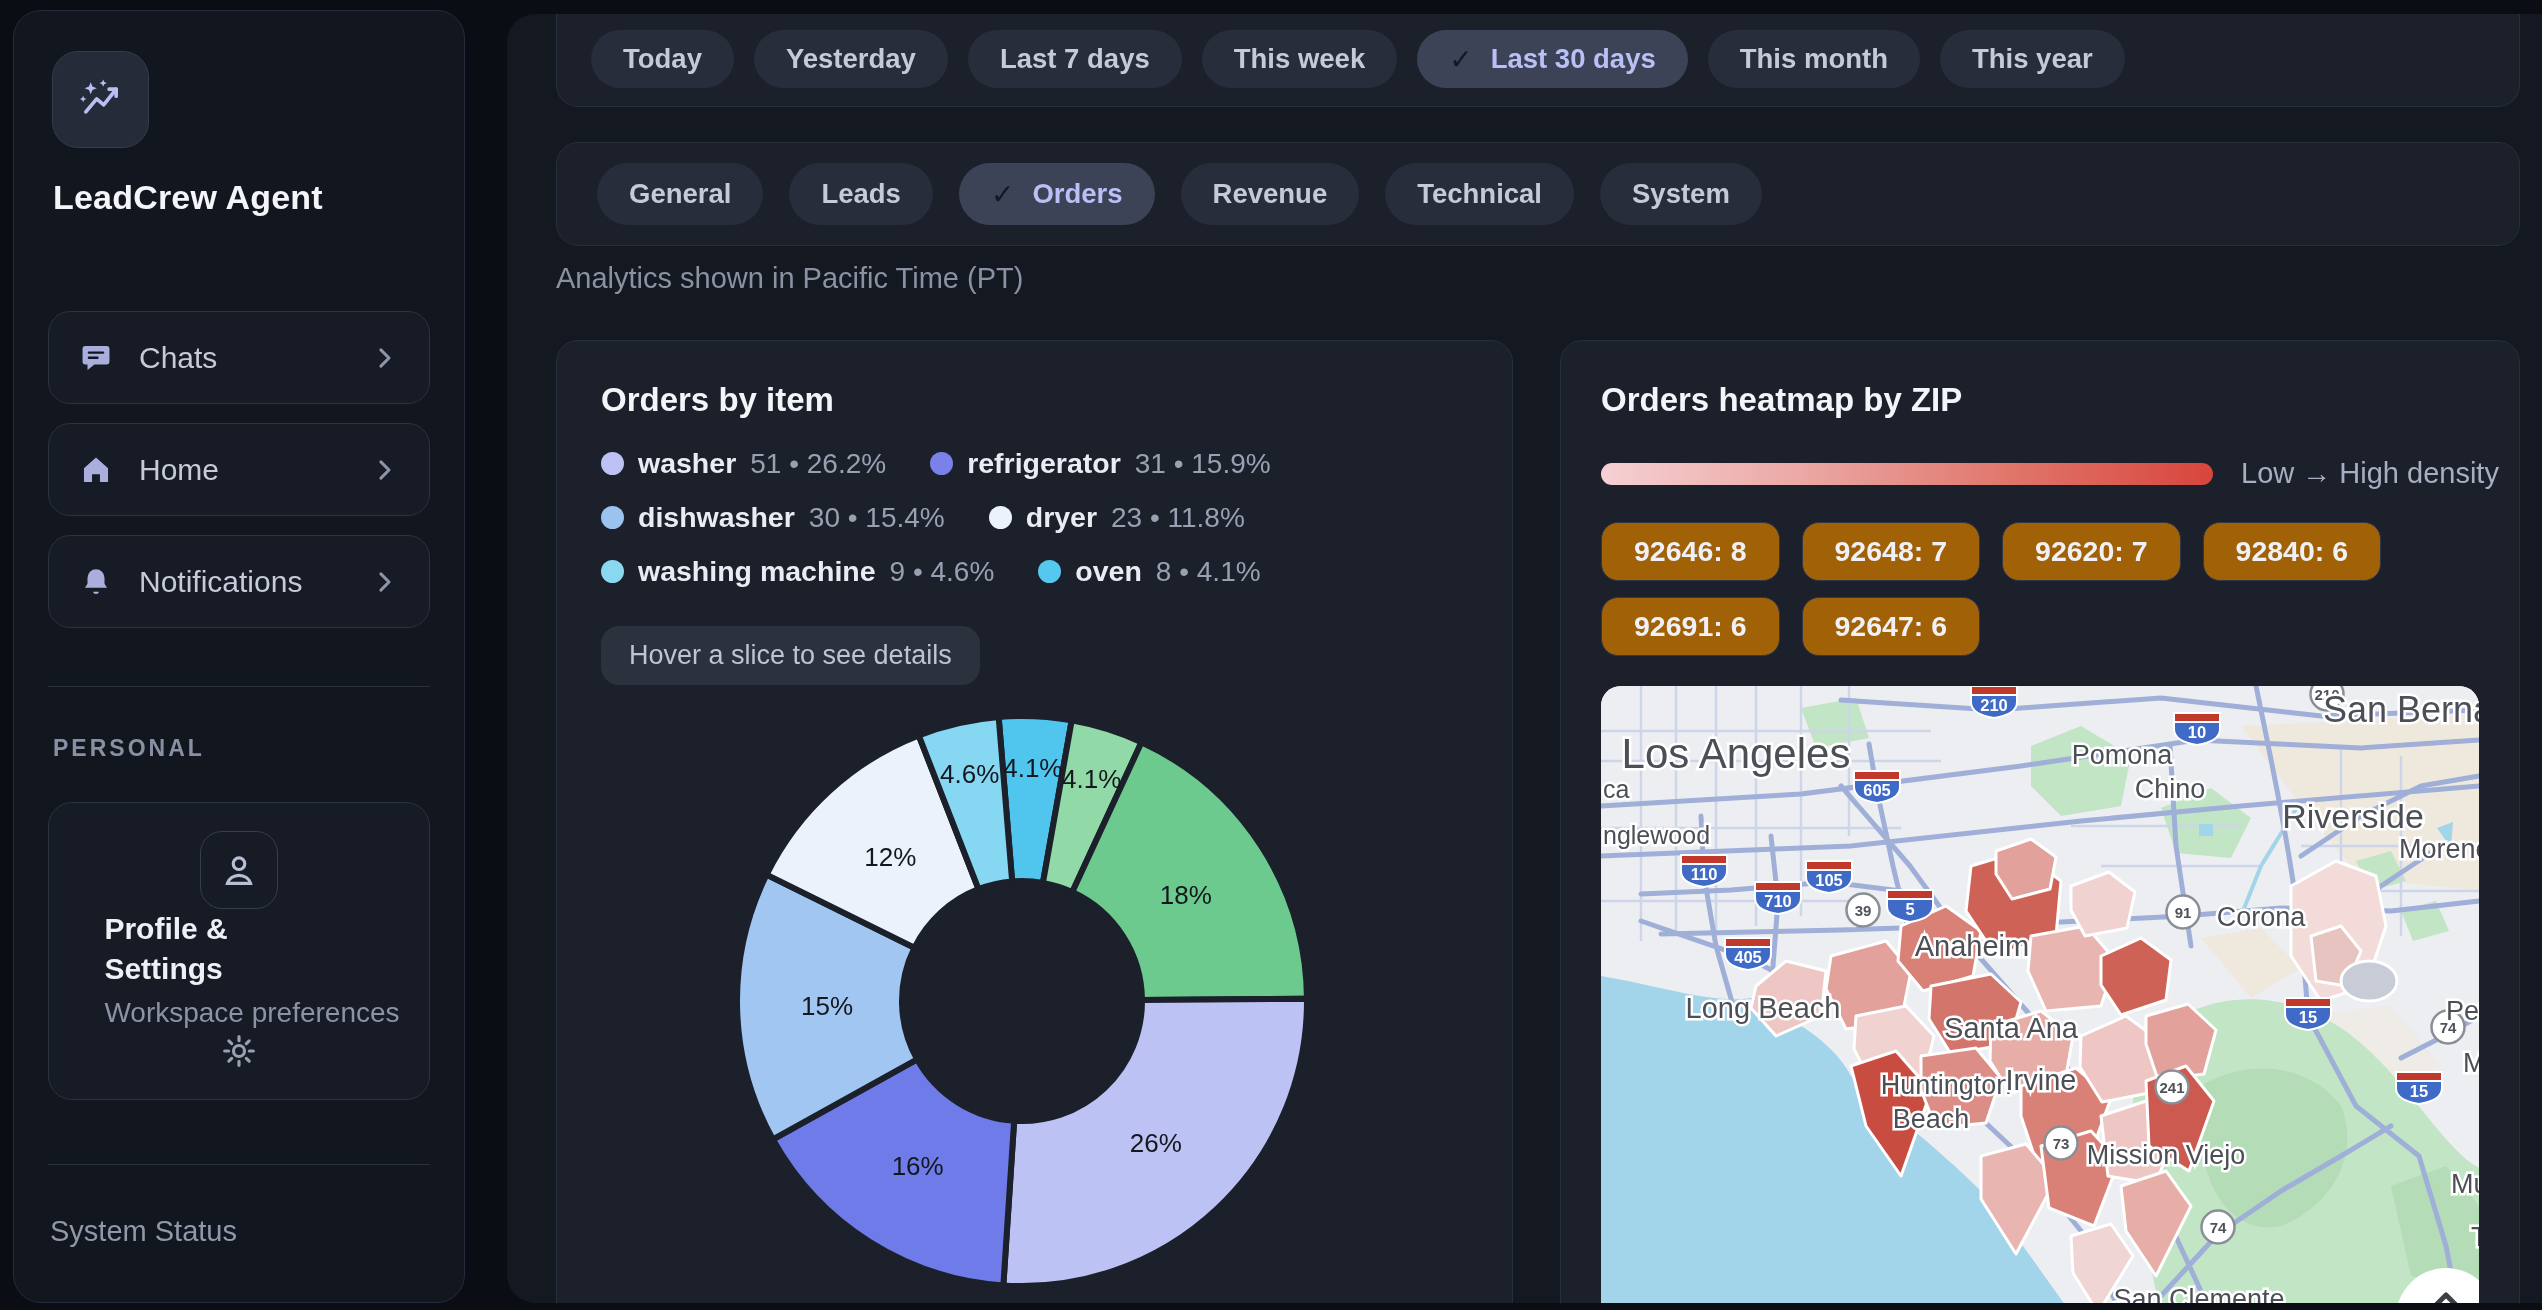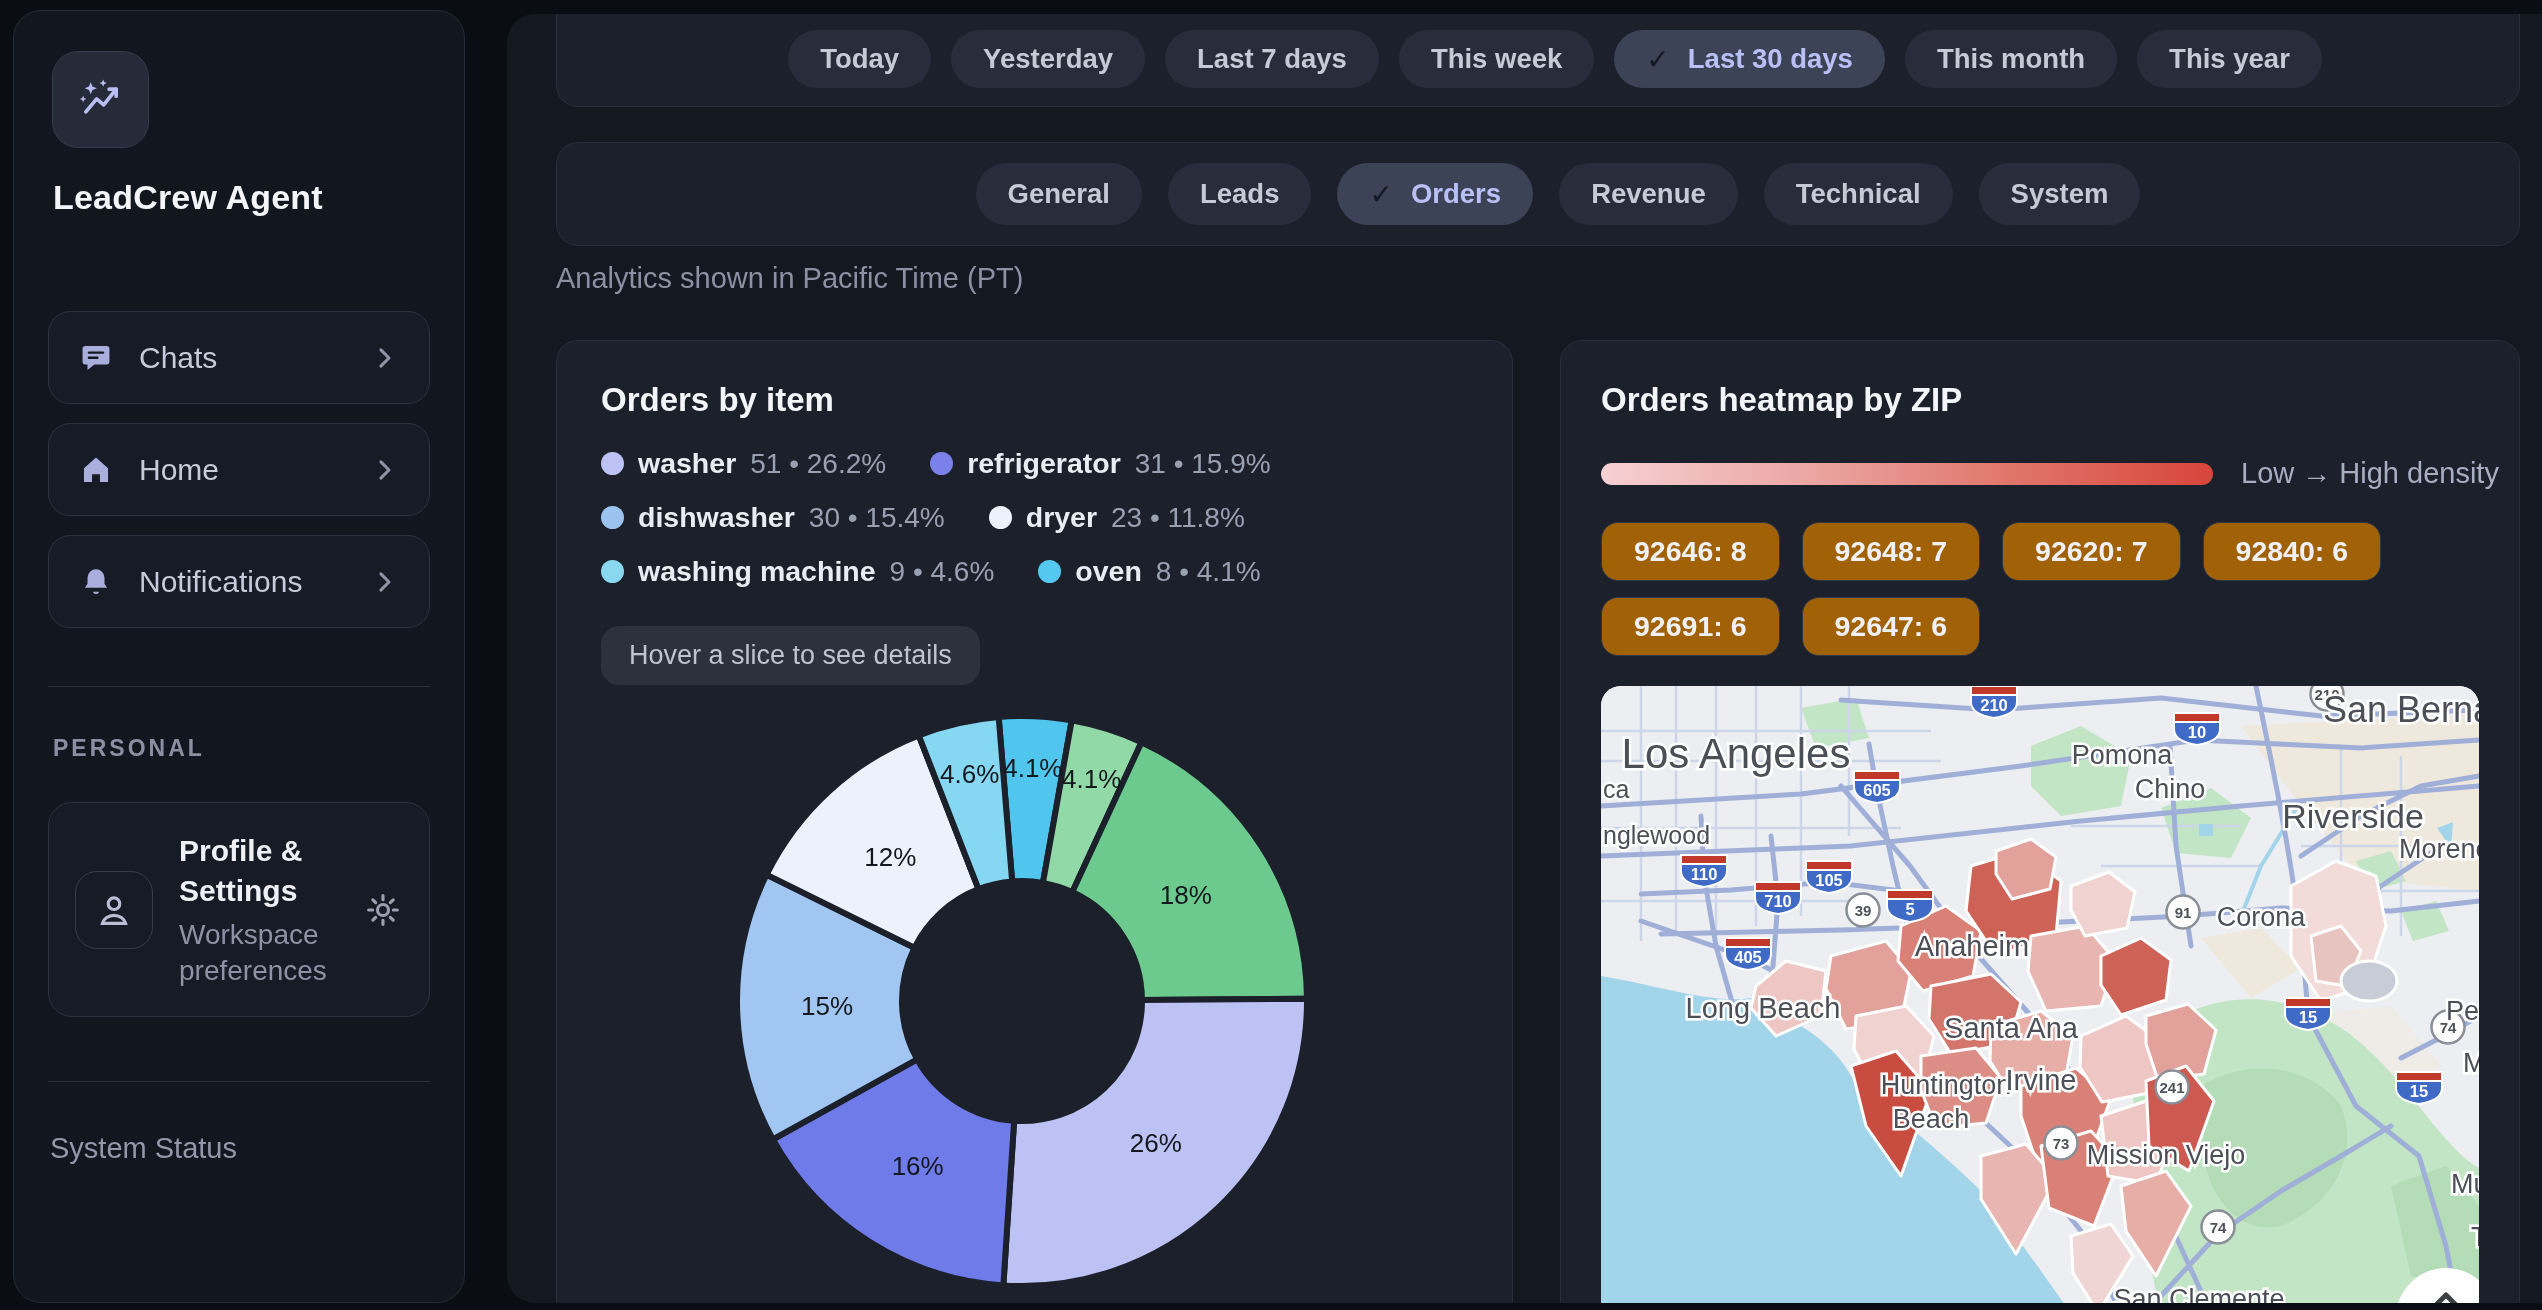--- a/index.html
+++ b/index.html
@@ -20,37 +20,37 @@
   .nav-item.active { border-color:#8d95e6; background:#1a2029; color:#dfe3f2; }
   .nav-ic { width:34px; height:34px; color:#a9aedd; display:flex; }
   .nav-ic svg { width:34px; height:34px; }
   .nav-label { margin-left:26px; font-size:30px; font-weight:500; }
   .nav-chev { margin-left:auto; width:30px; height:30px; color:#8f94a8; display:flex; }
   .nav-chev svg { width:30px; height:30px; }
   .side-divider { height:1px; background:#2a303e; margin-top:58px; }
   .section-label { margin-top:48px; margin-left:5px; font-size:23px; font-weight:bold;
     letter-spacing:3px; color:#8a8fa3; }
   .profile-card { margin-top:40px; border:1.5px solid #2b3240; border-radius:24px;
-    background:#161b25; padding:28px 26px; display:flex; align-items:center; cursor:pointer; }
+    background:#161b25; padding:28px 26px; display:flex; align-items:center; cursor:pointer;flex-direction:column; }
   .avatar { width:78px; height:78px; border-radius:22px; border:1.5px solid #363d4d;
     display:flex; align-items:center; justify-content:center; color:#b9bed6; flex:none; }
   .avatar svg { width:42px; height:42px; }
   .profile-text { margin-left:26px; flex:1; }
   .profile-title { font-size:30px; font-weight:600; color:#eef0f6; line-height:1.33; white-space:pre-line; }
   .profile-sub { margin-top:6px; font-size:28px; color:#8d92a4; line-height:1.28; }
   .gear { width:40px; height:40px; color:#9aa0b2; flex:none; display:flex; }
   .gear svg { width:40px; height:40px; }
   .side-divider2 { height:1px; background:#2a303e; margin-top:64px; }
   .system-status { margin-top:50px; margin-left:2px; font-size:29px; color:#9297a9; cursor:pointer; }
 
   
   .main { position:absolute; left:507px; top:14px; width:2035px; height:1289px;
     background:#141821; border-radius:28px 0 0 28px; overflow:hidden; }
   .filter-card { position:absolute; left:49px; width:1964px; background:#1b202b;
-    border:1px solid #272e3c;justify-content:center; }
+    border:1px solid #272e3c; }
   .filter-card.time { top:-2px; height:95px; border-radius:0 0 22px 22px; border-top:none;
     display:flex; align-items:flex-start; padding:18px 0 0 34px; gap:20px; }
   .filter-card.cat { top:128px; height:104px; border-radius:22px;
     display:flex; align-items:center; padding:0 0 0 40px; gap:26px; }
   .pill { height:58px; border-radius:29px; background:#272d3a; color:#c6cad6;
     display:flex; align-items:center; padding:0 32px; font-size:27.5px; font-weight:600;
     cursor:pointer; white-space:nowrap; }
   .filter-card.cat .pill { height:62px; border-radius:31px; }
   .pill.selected { background:#3d4356; color:#b9c0f6; }
   .pill .check { margin-right:18px; color:#141822; font-size:28px; font-weight:bold; }

